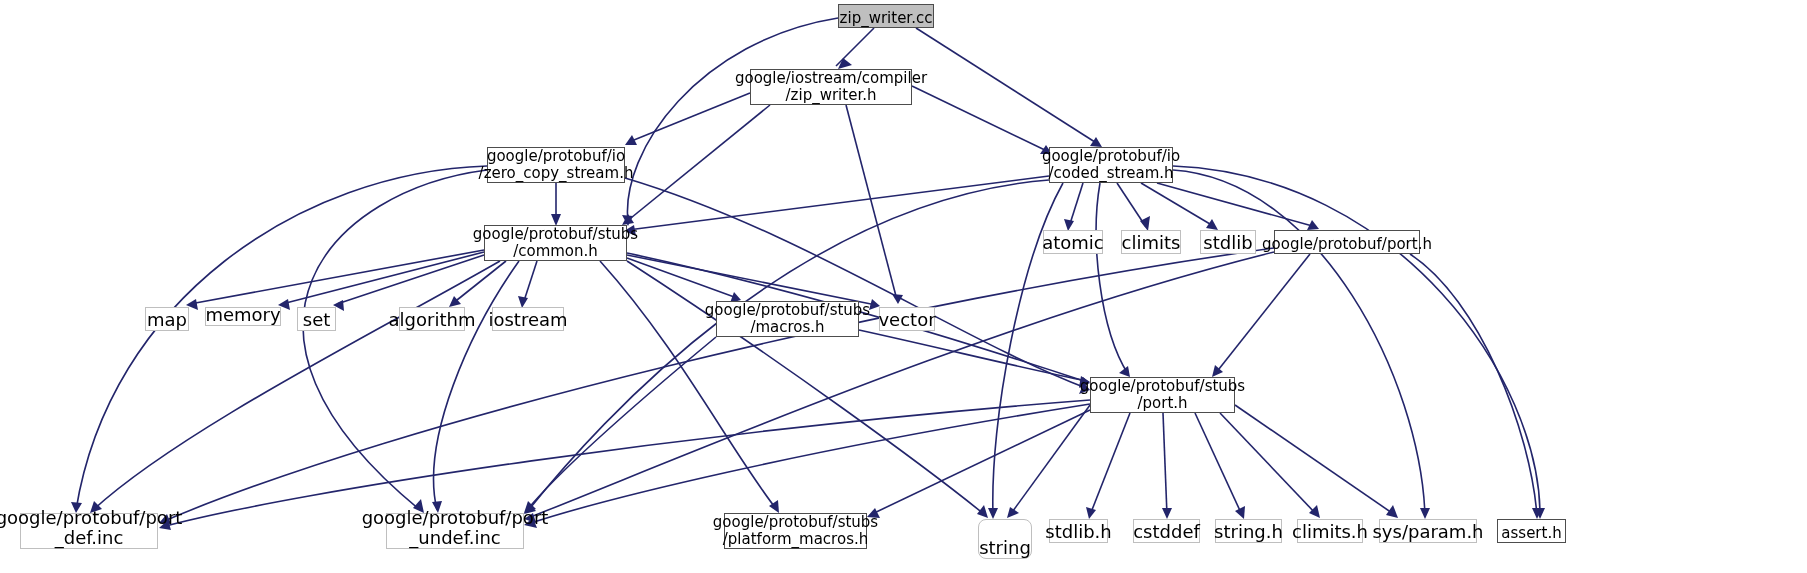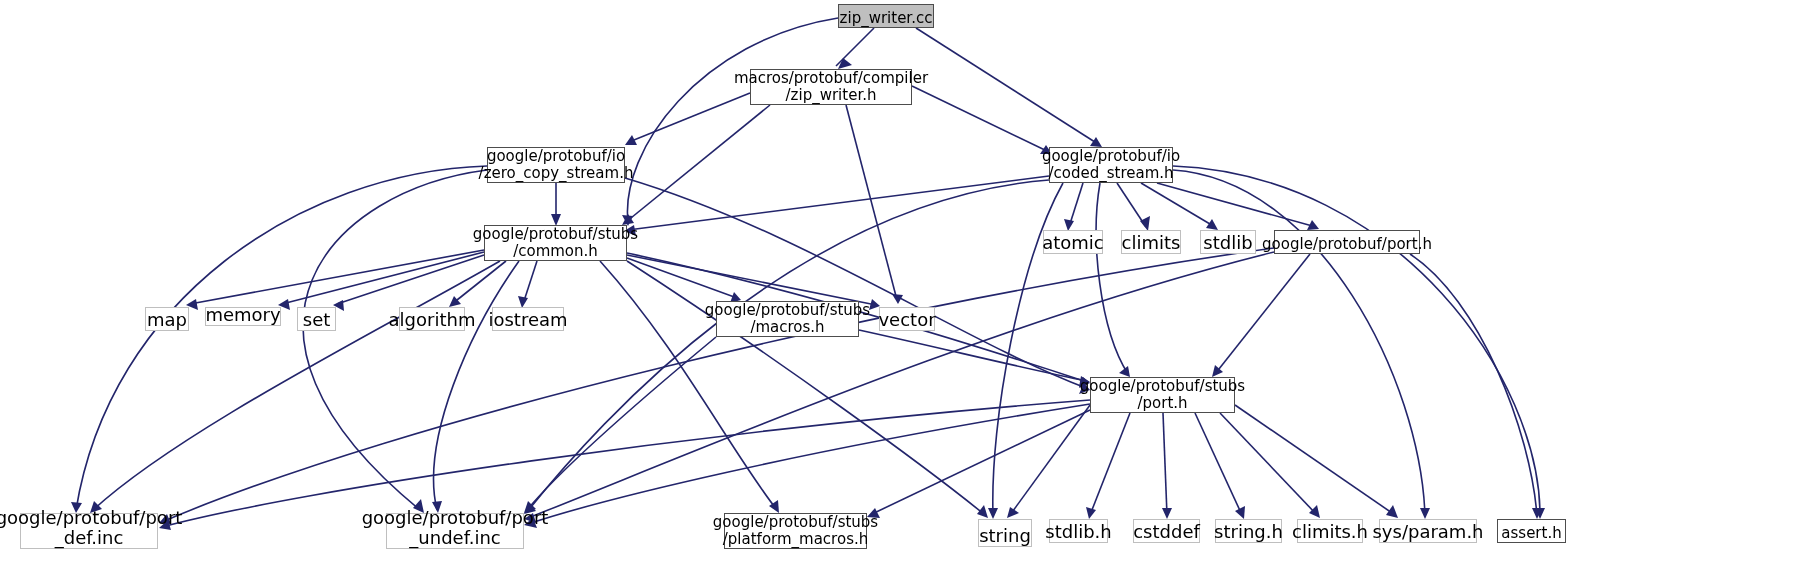--- a/index.html
+++ b/index.html
@@ -160,21 +160,21 @@
       <polygon class="edge-head" points="1090,382 1079,387 1081,376" fill="#23256b"></polygon>
       <path class="edge-path" d="M 716,337 C 640,400 560,470 527,510" stroke="#23256b"></path>
       <polygon class="edge-head" points="524,513 528,501 536,509" fill="#23256b"></polygon>
       <path class="edge-path" d="M 912,86 L 1049,152" stroke="#23256b"></path>
       <polygon class="edge-head" points="1052,154 1040,154 1046,145" fill="#23256b"></polygon>
       <path class="edge-path" d="M 838,18 C 700,40 620,150 628,222" stroke="#23256b"></path>
       <polygon class="edge-head" points="628,226 622,215 633,216" fill="#23256b"></polygon>
     </svg>
   <div id="nodes-layer">
       <div class="node style-current" style="left: 838px; top: 4px; width: 96px; height: 24px;"><span class="node-label">zip_writer.cc</span></div>
-      <div class="node style-strong" style="left: 750px; top: 69px; width: 162px; height: 36px;"><span class="node-label">macros/protobuf/compiler
+      <div class="node style-strong" style="left: 750px; top: 69px; width: 162px; height: 36px;"><span class="node-label">google/iostream/compiler
 /zip_writer.h</span></div>
       <div class="node style-strong" style="left: 487px; top: 147px; width: 138px; height: 36px;"><span class="node-label">google/protobuf/io
 /zero_copy_stream.h</span></div>
       <div class="node style-strong" style="left: 1049px; top: 147px; width: 124px; height: 36px;"><span class="node-label">google/protobuf/io
 /coded_stream.h</span></div>
       <div class="node style-strong" style="left: 484px; top: 225px; width: 143px; height: 36px;"><span class="node-label">google/protobuf/stubs
 /common.h</span></div>
       <div class="node style-plain" style="left: 1043px; top: 230px; width: 60px; height: 24px;"><span class="node-label">atomic</span></div>
       <div class="node style-plain" style="left: 1121px; top: 230px; width: 60px; height: 24px;"><span class="node-label">climits</span></div>
       <div class="node style-plain" style="left: 1200px; top: 230px; width: 56px; height: 24px;"><span class="node-label">stdlib</span></div>
@@ -188,21 +188,21 @@
 /macros.h</span></div>
       <div class="node style-plain" style="left: 879px; top: 307px; width: 56px; height: 24px;"><span class="node-label">vector</span></div>
       <div class="node style-strong" style="left: 1090px; top: 377px; width: 145px; height: 36px;"><span class="node-label">google/protobuf/stubs
 /port.h</span></div>
       <div class="node style-plain" style="left: 20px; top: 513px; width: 138px; height: 36px;"><span class="node-label">google/protobuf/port
 _def.inc</span></div>
       <div class="node style-plain" style="left: 386px; top: 513px; width: 138px; height: 36px;"><span class="node-label">google/protobuf/port
 _undef.inc</span></div>
       <div class="node style-strong" style="left: 724px; top: 513px; width: 143px; height: 36px;"><span class="node-label">google/protobuf/stubs
 /platform_macros.h</span></div>
-      <div class="node style-plain" style="left: 978px; top: 519px; width: 54px; height: 28px;"><span class="node-label">string</span></div>
+      <div class="node style-plain" style="left: 978px; top: 519px; width: 54px; height: 40px; border-radius: 8px;"><span class="node-label">string</span></div>
       <div class="node style-plain" style="left: 1049px; top: 519px; width: 59px; height: 24px;"><span class="node-label">stdlib.h</span></div>
       <div class="node style-plain" style="left: 1133px; top: 519px; width: 67px; height: 24px;"><span class="node-label">cstddef</span></div>
       <div class="node style-plain" style="left: 1215px; top: 519px; width: 67px; height: 24px;"><span class="node-label">string.h</span></div>
       <div class="node style-plain" style="left: 1297px; top: 519px; width: 66px; height: 24px;"><span class="node-label">climits.h</span></div>
       <div class="node style-plain" style="left: 1379px; top: 519px; width: 98px; height: 24px;"><span class="node-label">sys/param.h</span></div>
       <div class="node style-strong" style="left: 1497px; top: 519px; width: 69px; height: 24px;"><span class="node-label">assert.h</span></div>
     </div>
 </div>
 
 </body></html>

